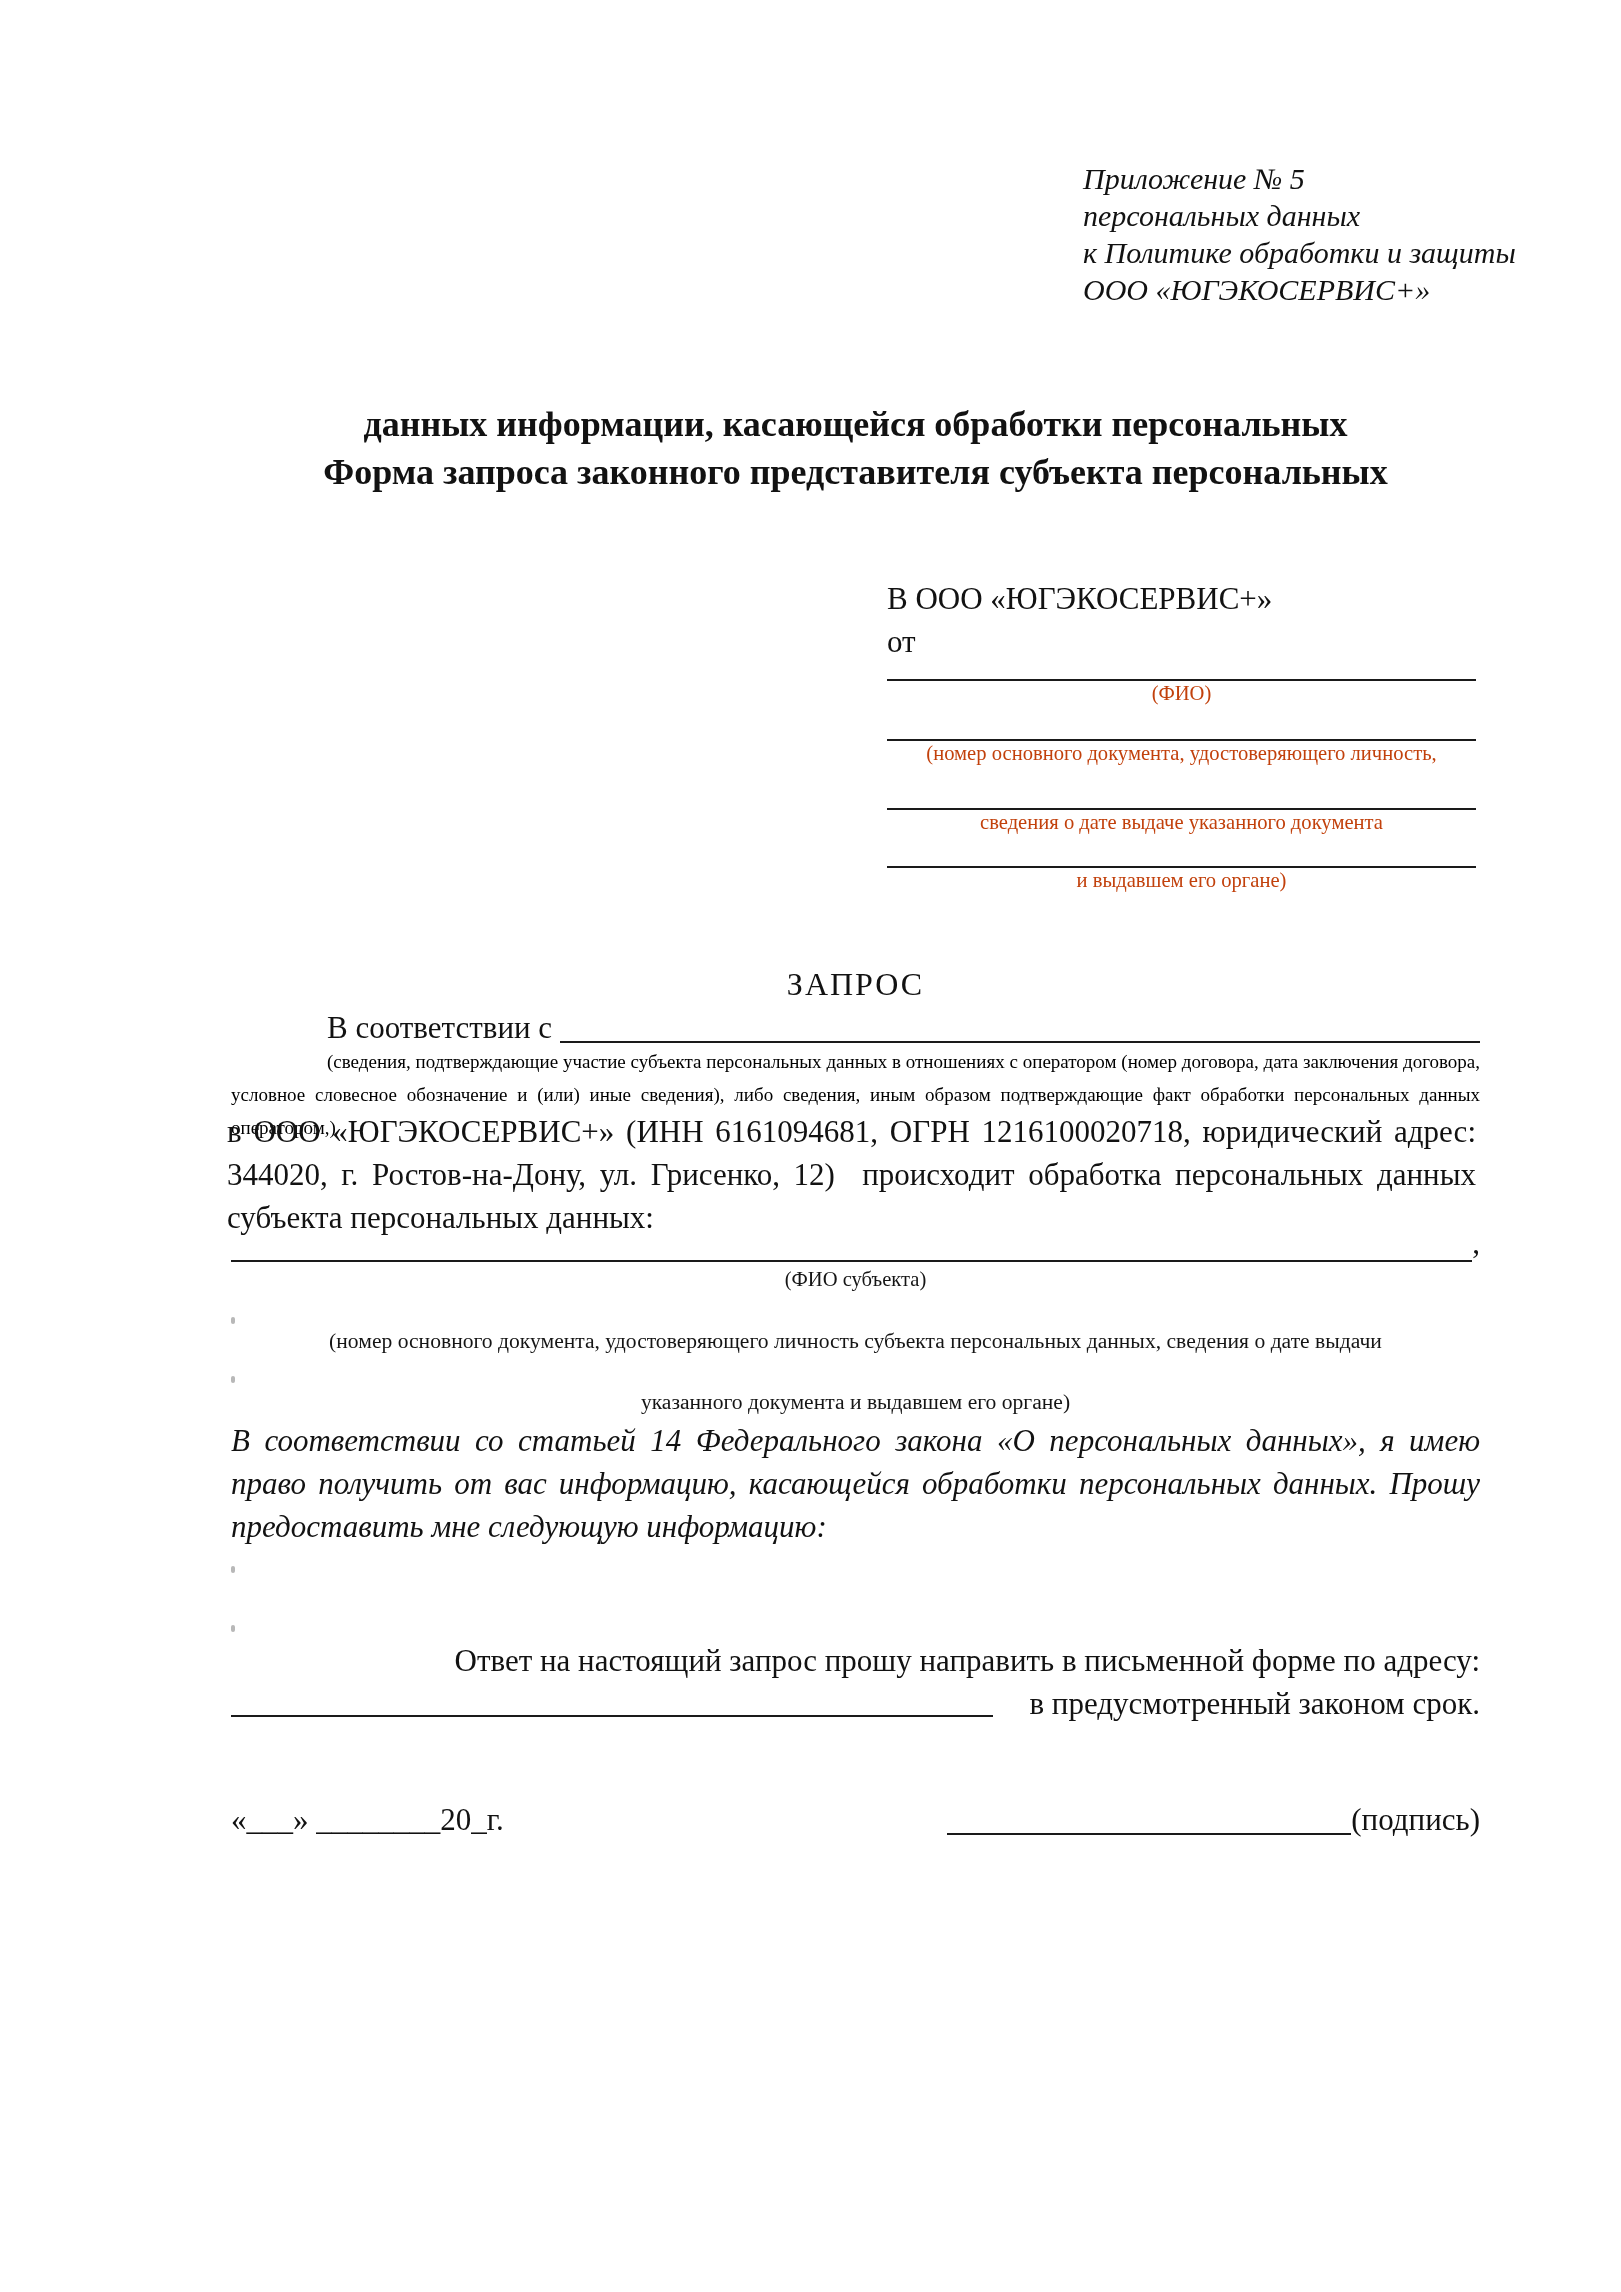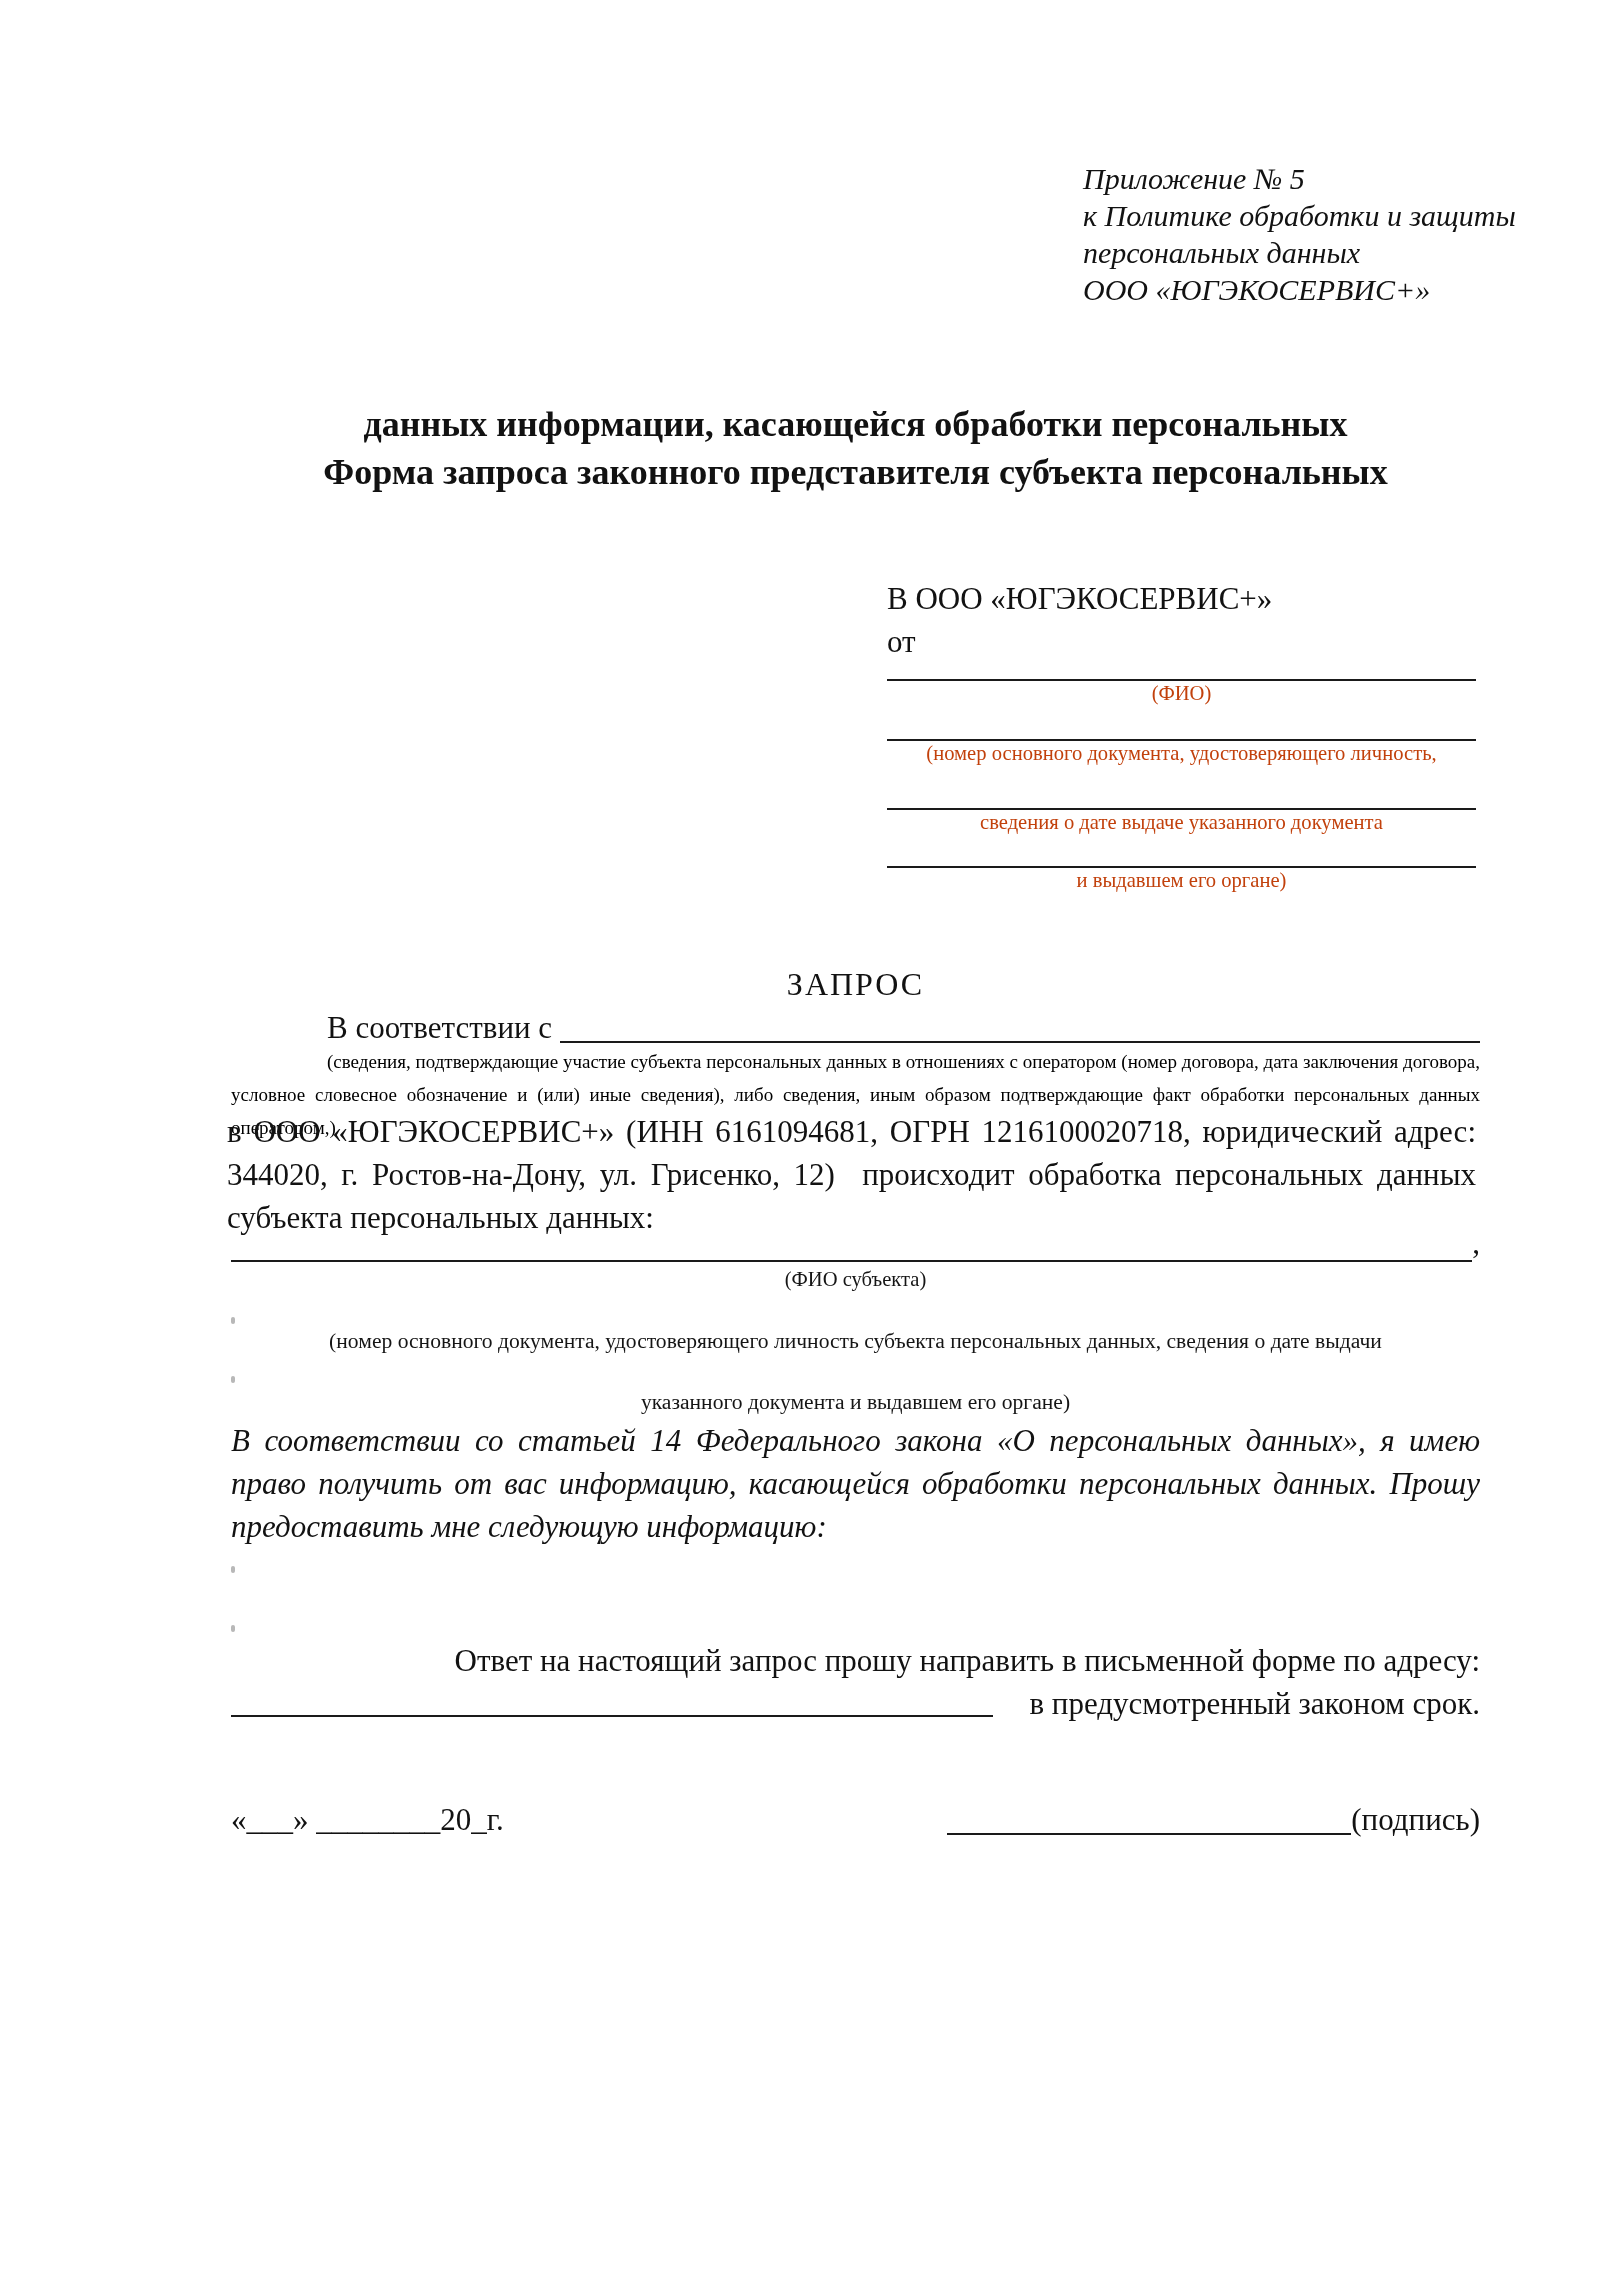--- a/index.html
+++ b/index.html
@@ -91,22 +91,22 @@
   .sig-fill { width: 404px; height: 35px; }
   .sig-cap { white-space: nowrap; }
 </style>
 </head>
 <body>
 
 <div class="page">
 
   <div class="appendix abs">
     <div>Приложение № 5</div>
+    <div>персональных данных</div>
     <div>к Политике обработки и защиты</div>
-    <div>персональных данных</div>
     <div>ООО «ЮГЭКОСЕРВИС+»</div>
   </div>
 
   <div class="doc-title abs">
     <div>данных информации, касающейся обработки персональных</div>
     <div>Форма запроса законного представителя субъекта персональных</div>
   </div>
 
   <div class="addressee abs">
     <div>В ООО «ЮГЭКОСЕРВИС+»</div>

